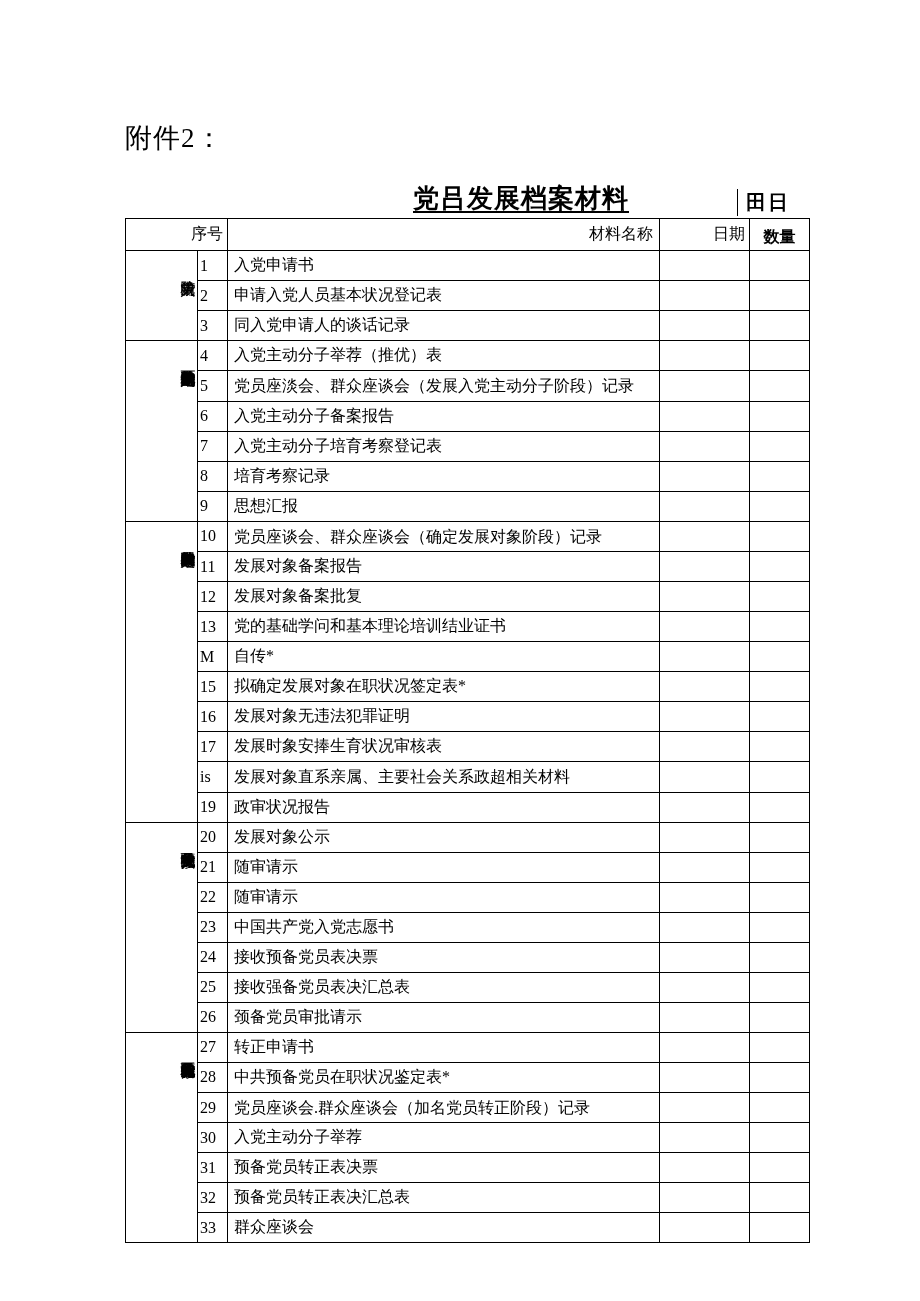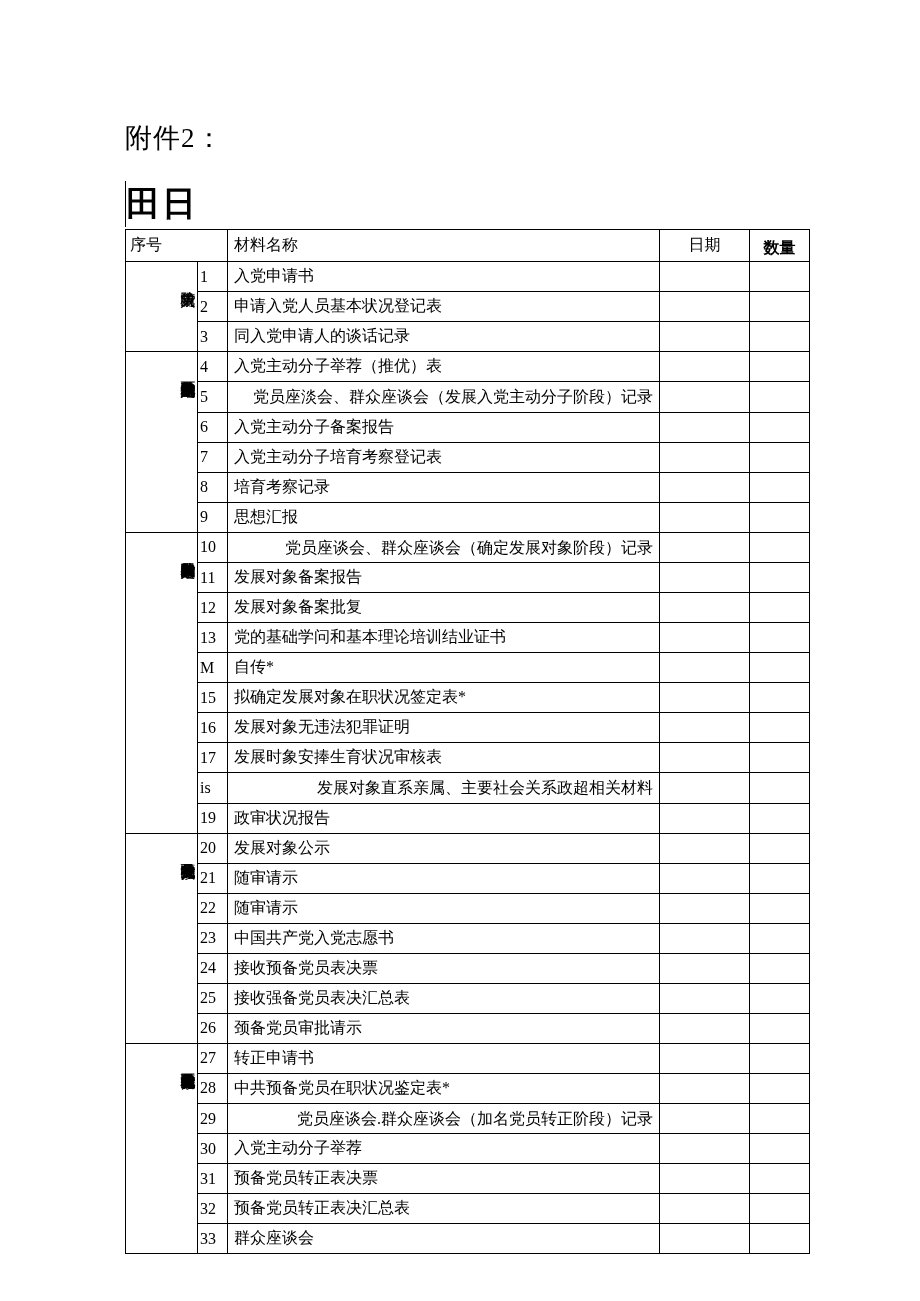--- a/index.html
+++ b/index.html
@@ -23,71 +23,73 @@
       font-size: 26px;
       font-weight: bold;
       text-align: center;
       flex: 1;
       text-decoration: underline;
       text-underline-offset: 4px;
       padding-left: 180px;
       letter-spacing: 1px;
     }
     .title-suffix {
-      font-size: 34px;
+      font-size: 20px;
       font-weight: bold;
       border-left: 1px solid #000;
+      padding-left: 8px;
       padding-right: 20px;
       letter-spacing: 2px;
     }
     table {
       border-collapse: collapse;
       width: 100%;
       font-size: 16px;
     }
     th, td {
       border: 1px solid #000;
       vertical-align: middle;
       text-align: left;
     }
     th {
       font-weight: normal;
-      text-align: left;
+      text-align: right;
       padding: 3px 4px;
     }
     .seq-col { width: 72px; }
     .num-col { width: 30px; padding: 2px 2px; }
     .name-col { padding: 4px 6px; }
-    .date-col { width: 90px; text-align: center; }
+    .date-col { width: 90px; text-align: right; }
     .qty-col { width: 60px; text-align: center; }
     .vtext {
       writing-mode: vertical-rl;
       text-orientation: upright;
       text-align: center;
       margin: 0 auto;
       letter-spacing: 0px;
       line-height: 1.05;
       max-height: 300px;
       display: inline-block;
       font-size: 15px;
     }
     .stage-cell {
       vertical-align: top;
       padding: 4px 2px;
       text-align: right;
     }
     .qty-head { font-weight: bold; padding-top: 8px; padding-bottom: 2px; }
-    .two-line { line-height: 1.35; text-align: right; }
+    .two-line { line-height: 1.35; }
   </style>
 </head>
 <body>
 
 <div class="attachment">附件2：</div>
 
 <div class="title-row">
+  <div class="title">党吕发展档案材料</div>
   <div class="title-suffix">田日</div>
 </div>
 
 <table>
   <thead>
     <tr>
       <th colspan="2" class="seq-col">序号</th>
       <th class="name-col">材料名称</th>
       <th class="date-col">日期</th>
       <th class="qty-col qty-head">数量</th>

